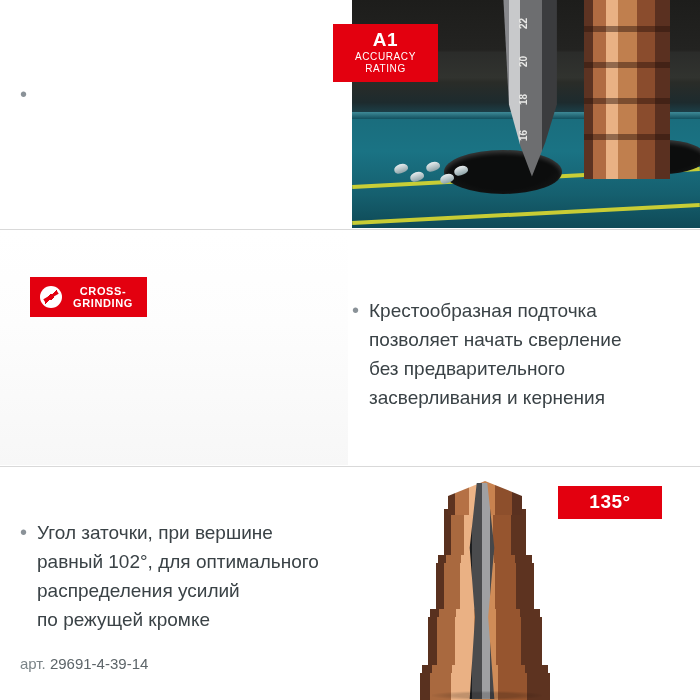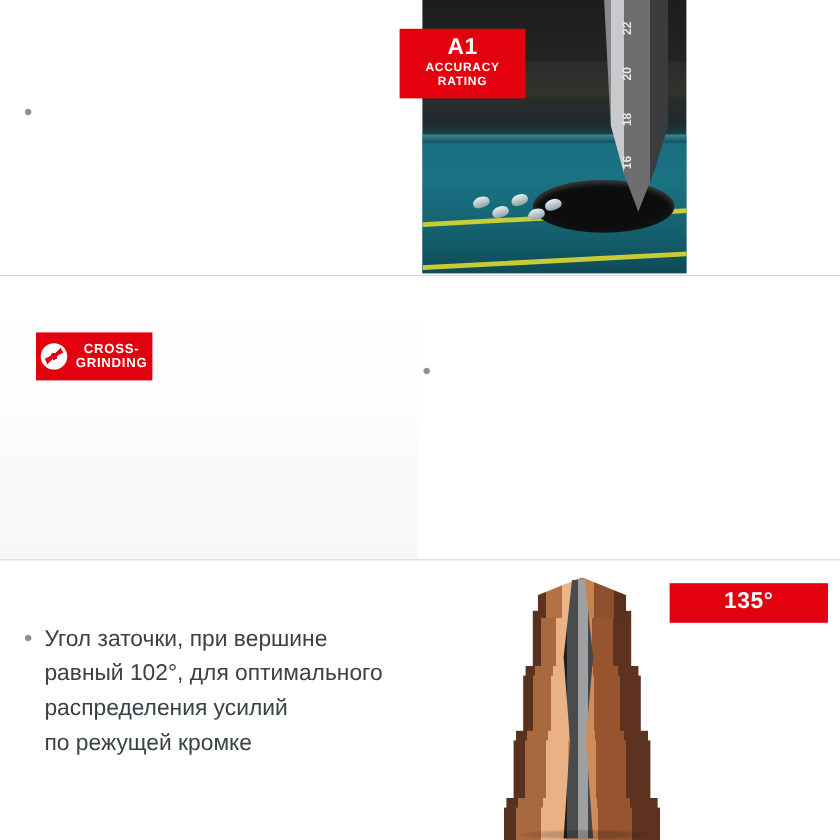--- a/index.html
+++ b/index.html
@@ -6,21 +6,21 @@
   body {
     width: 700px; height: 700px;
     font-family: "Liberation Sans", sans-serif;
     background: #ffffff;
     overflow: hidden;
     position: relative;
   }
   .page { width: 700px; height: 700px; position: relative; background: #fff; }
 
   
-  .panel { position: absolute; left: 0; width: 572px; overflow: hidden; }
+  .panel { position: absolute; left: 0; width: 700px; overflow: hidden; }
   .panel-1 { top: 0; height: 228px; }
   .panel-2 { top: 232px; height: 233px; }
   .panel-3 { top: 469px; height: 231px; }
 
   .divider {
     position: absolute; left: 0; width: 700px; height: 1px;
     background: #d9d9d9;
   }
   .div-1 { top: 229px; }
   .div-2 { top: 466px; }
@@ -62,28 +62,28 @@
     justify-content: center;
   }
   .badge-big {
     font-size: 19px;
     font-weight: bold;
     letter-spacing: 0.5px;
     line-height: 20px;
   }
   .badge-small {
     font-size: 10px;
-    font-weight: bold;
+    font-weight: normal;
     letter-spacing: 0.6px;
     line-height: 12px;
     margin-top: 1px;
   }
   .badge-a1 { left: 333px; top: 24px; width: 105px; }
-  .badge-cross { left: 30px; top: 277px; width: 97px; flex-direction: row; gap: 7px; padding: 8px 10px; }
-  .badge-135 { left: 558px; top: 486px; width: 132px; }
+  .badge-cross { left: 30px; top: 277px; width: 117px; flex-direction: row; gap: 7px; padding: 8px 10px; }
+  .badge-135 { left: 558px; top: 486px; width: 104px; }
 
   .cross-logo {
     width: 22px; height: 22px;
     border-radius: 50%;
     background: #ffffff;
     position: relative;
     flex: 0 0 auto;
   }
   .cross-logo::before {
     content: "";
@@ -249,20 +249,24 @@
     
   </div>
 
   <div class="badge badge-cross">
     <div class="cross-logo"></div>
     <div class="cross-label">CROSS-GRINDING</div>
   </div>
 
   <div class="bullet-block b2">
     <div class="bullet-dot">•</div>
+    <div class="bullet-text">Крестообразная подточка
+позволяет начать сверление
+без предварительного
+засверливания и кернения</div>
   </div>
 
   <div class="divider div-2"></div>
 
   <div class="panel panel-3"></div>
 
   <div class="p3-bg">
     <div class="p3-step" style="left:92px;  top:40px;  width:82px;  height:48px;"></div>
     <div class="p3-step" style="left:86px;  top:86px;  width:94px;  height:10px;"></div>
     <div class="p3-step" style="left:84px;  top:94px;  width:98px;  height:48px;"></div>
@@ -280,14 +284,18 @@
   </div>
 
   <div class="bullet-block b3">
     <div class="bullet-dot">•</div>
     <div class="bullet-text">Угол заточки, при вершине
 равный 102°, для оптимального
 распределения усилий
 по режущей кромке</div>
   </div>
 
+  <div class="art">
+    <span>арт.</span>
+    <span class="art-num">29691-4-39-14</span>
+  </div>
 
 </div>
 
 </body></html>

